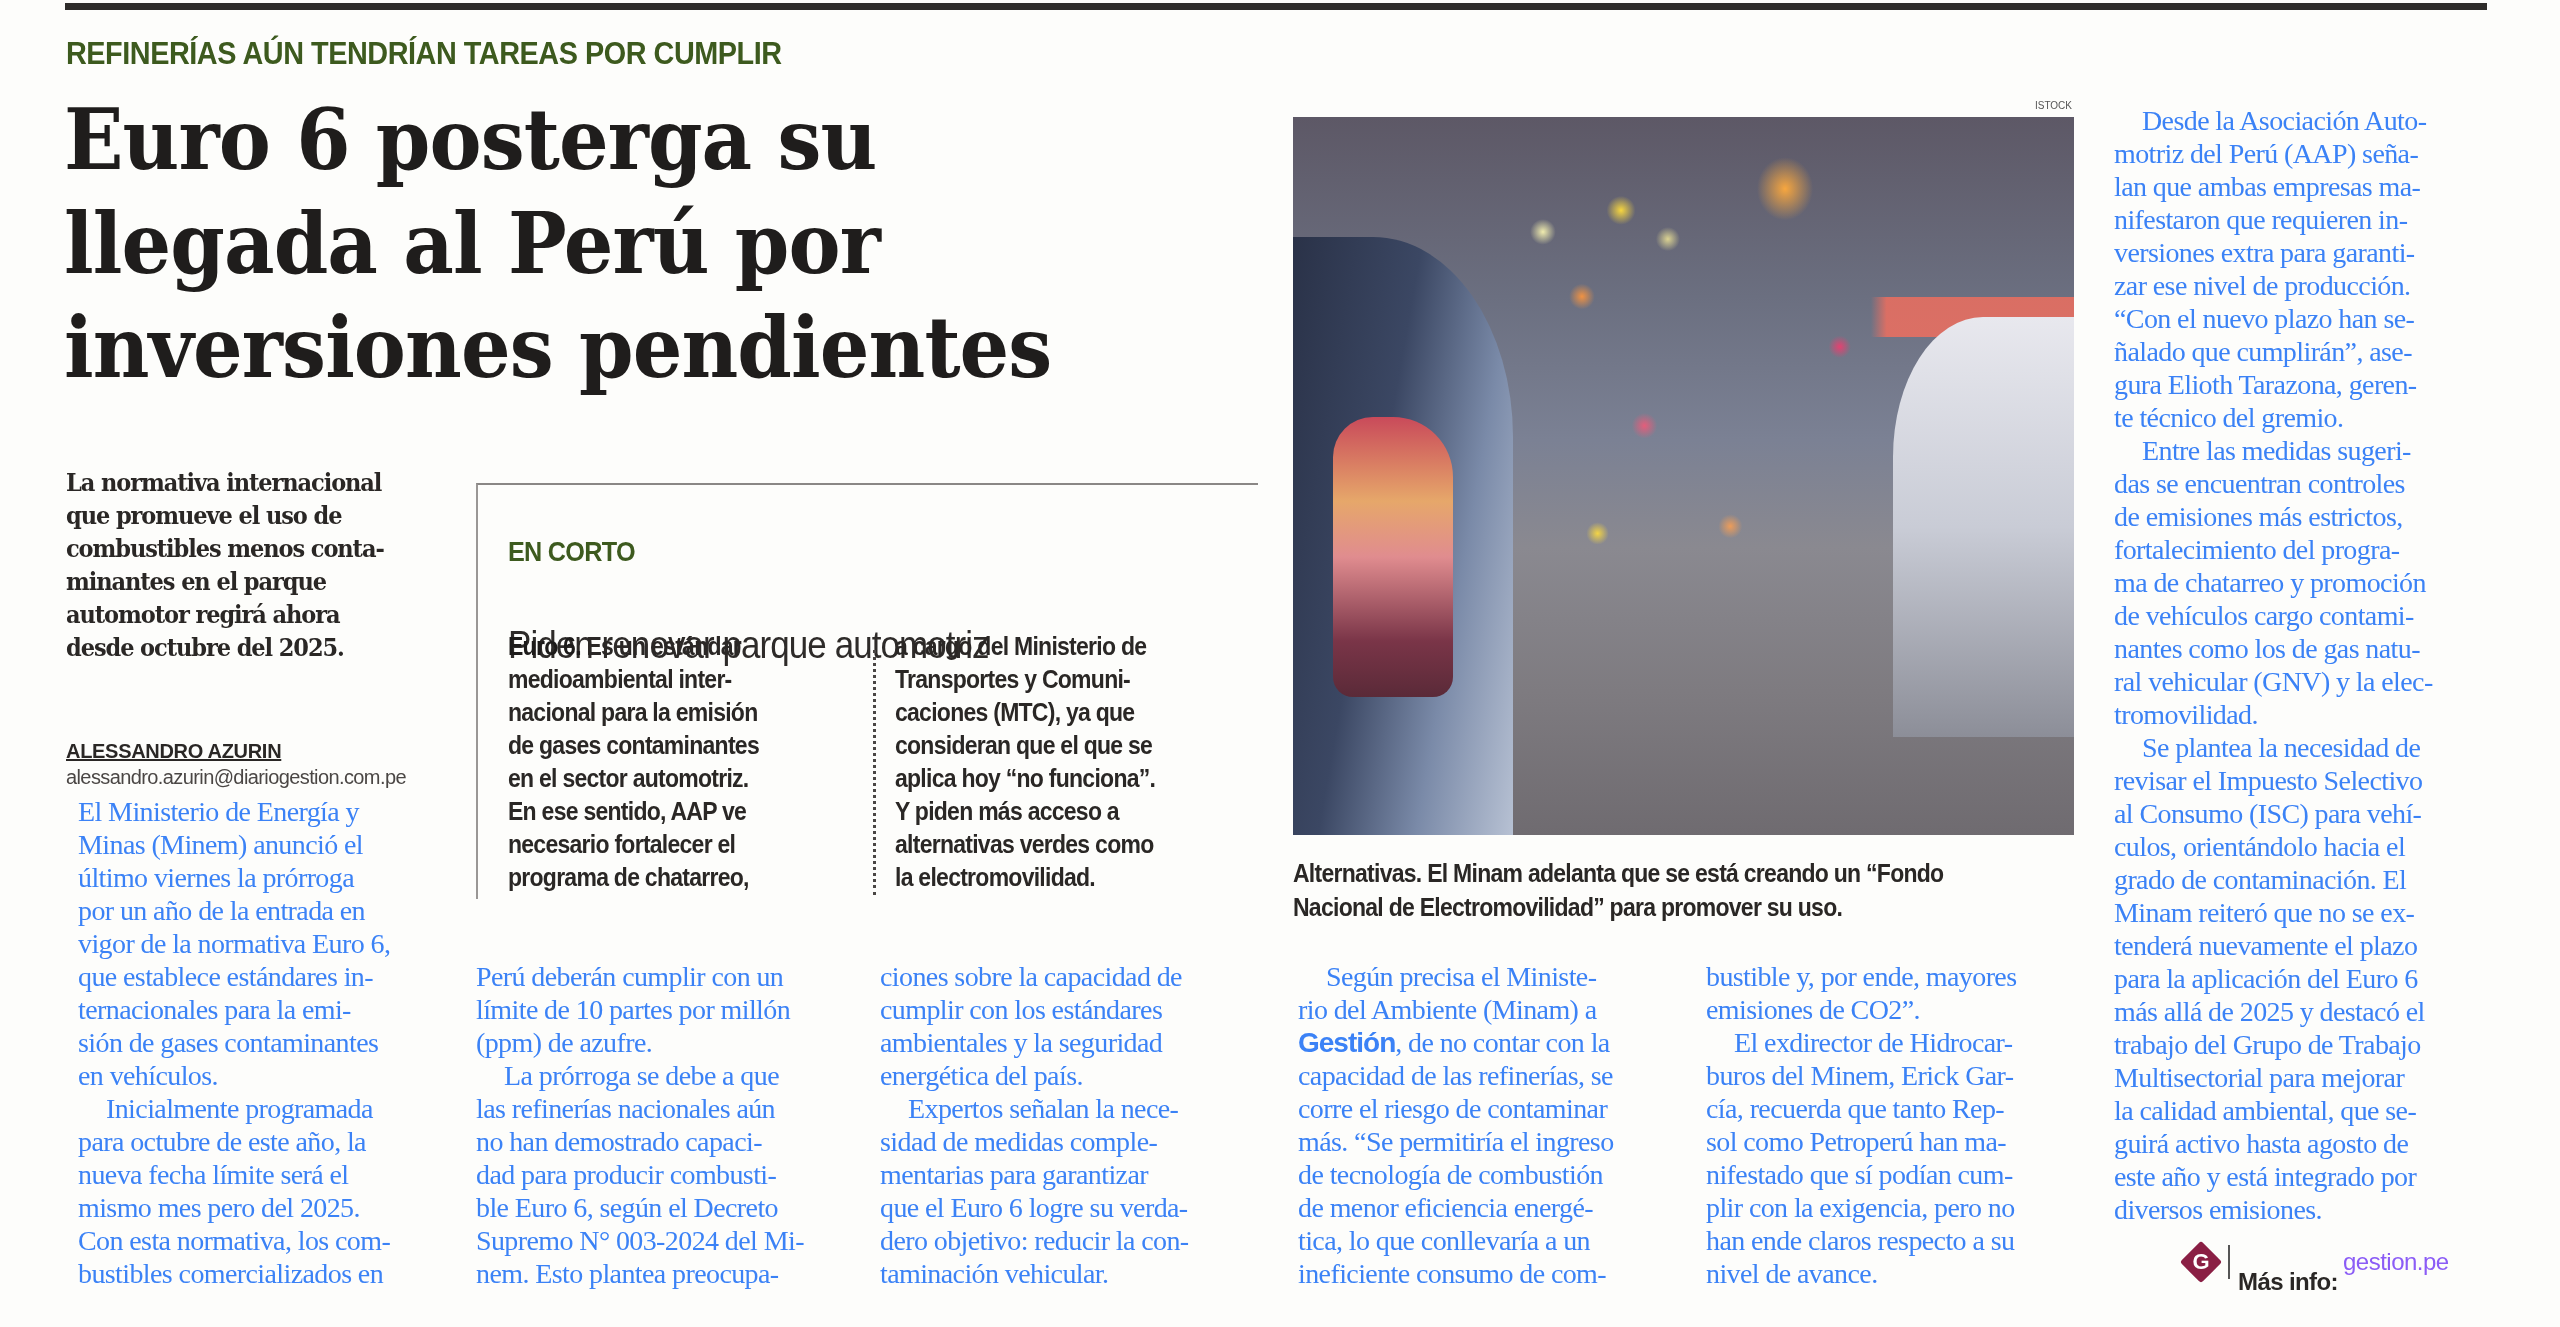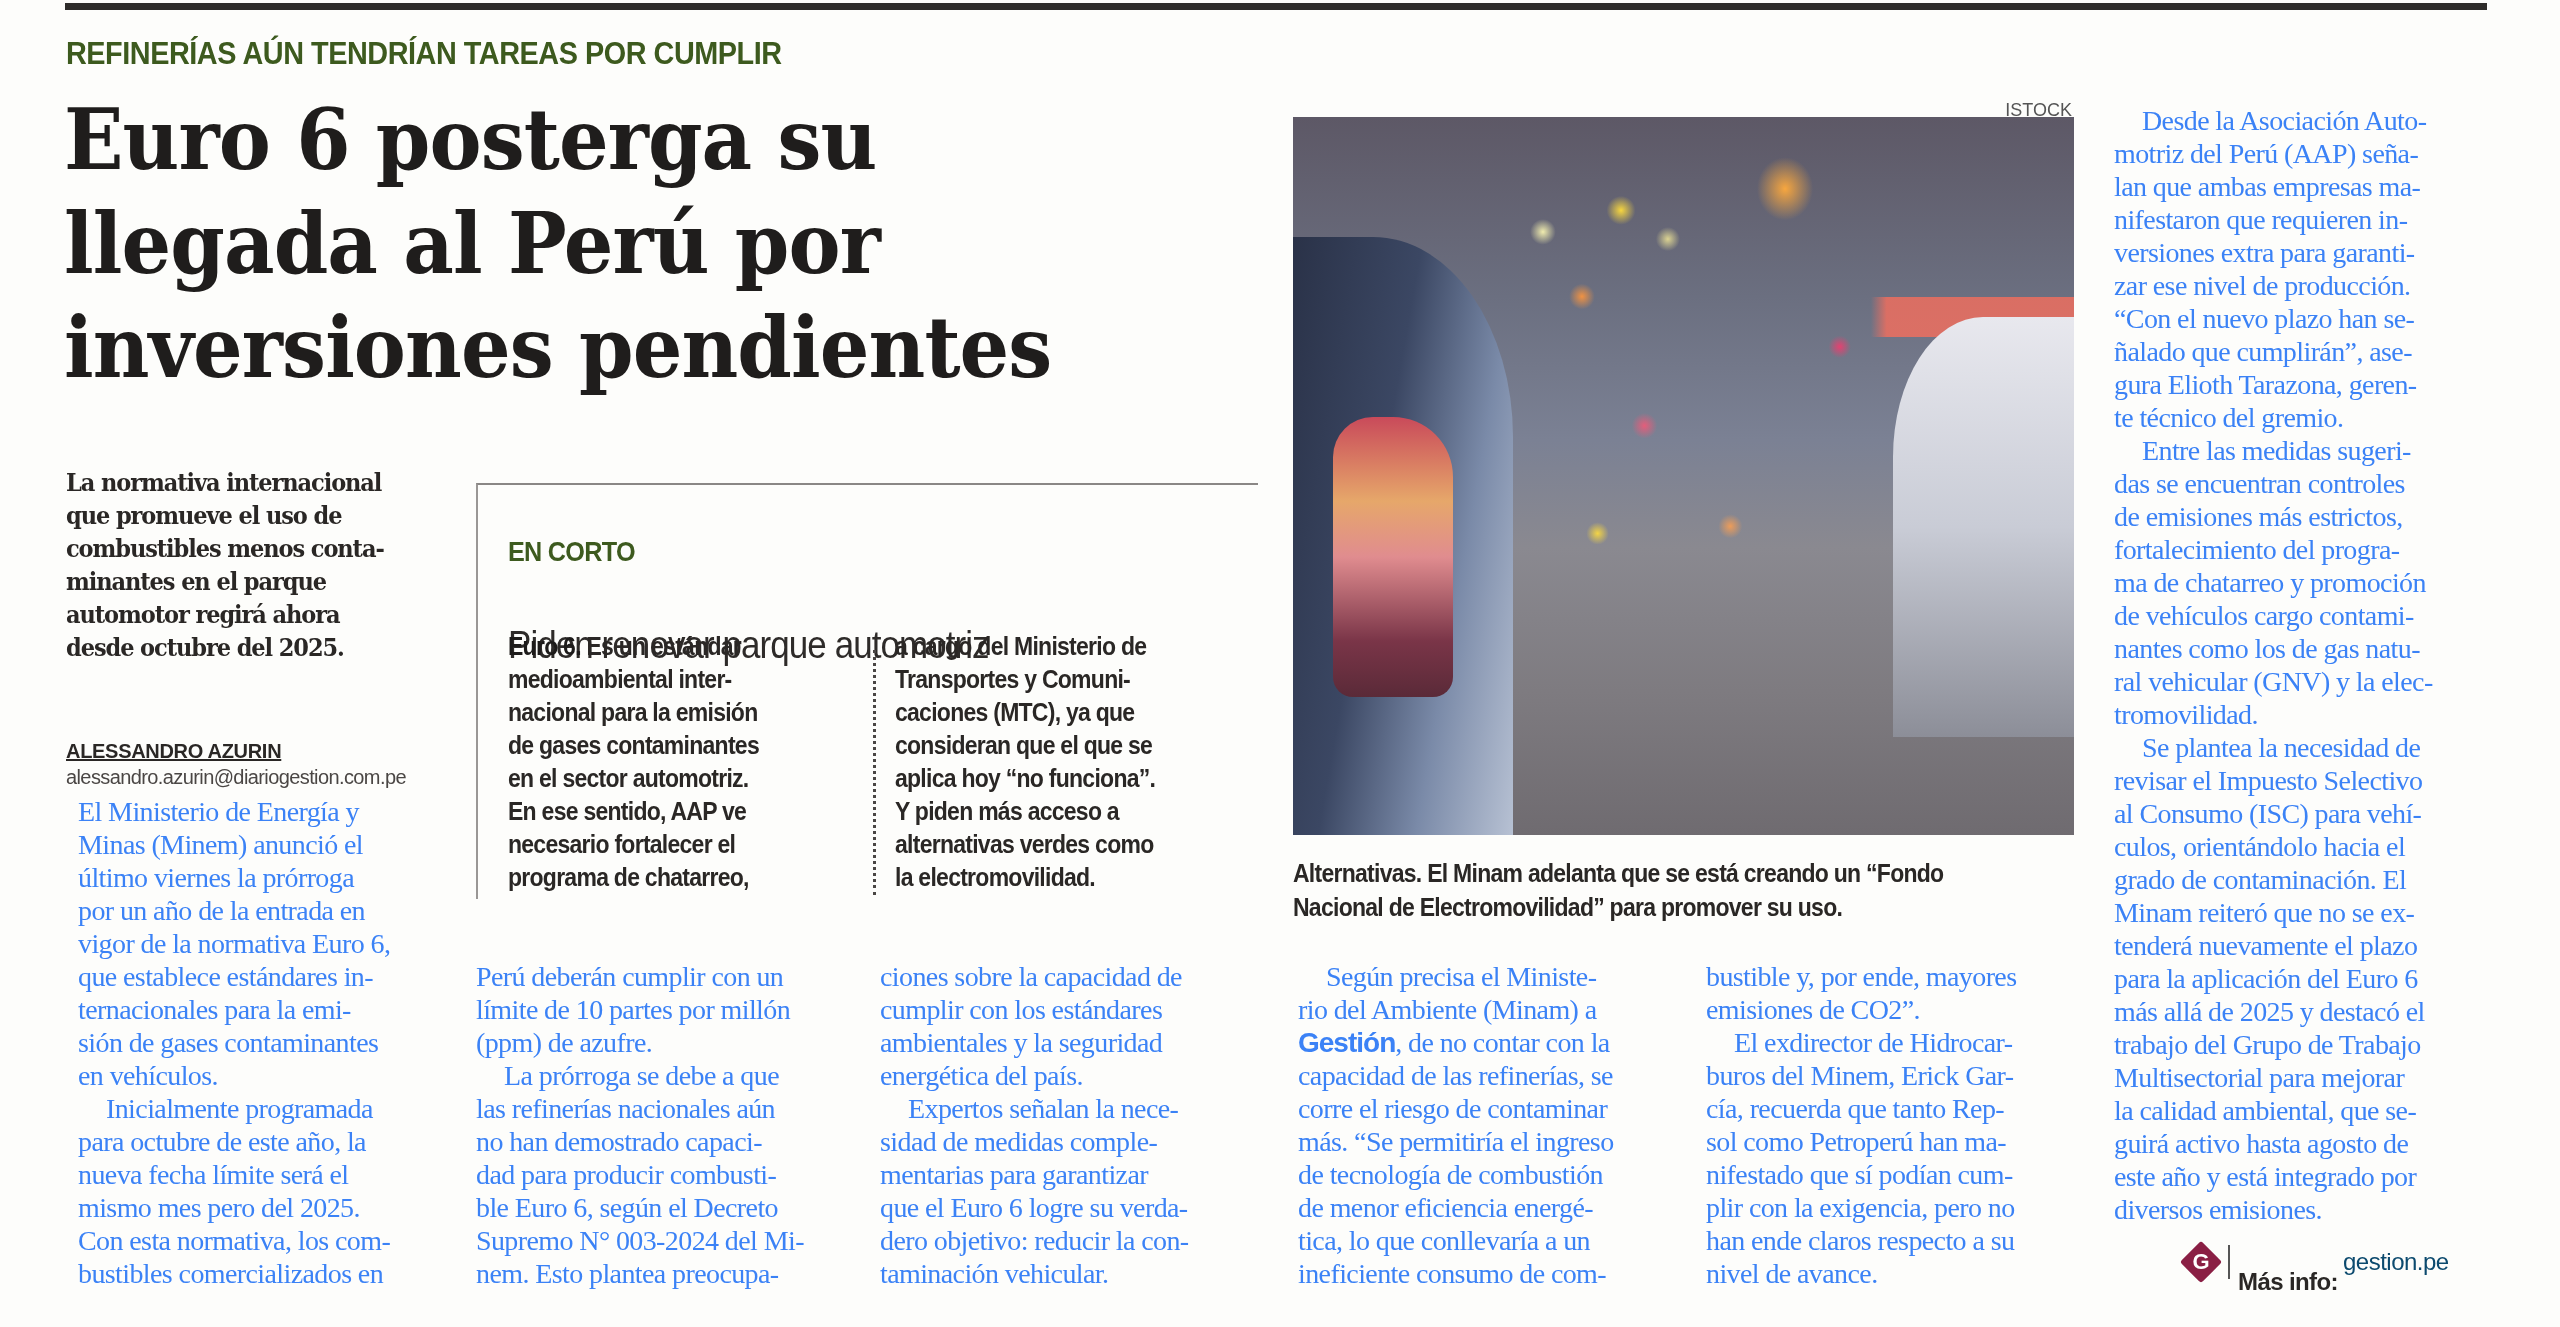--- a/index.html
+++ b/index.html
@@ -92,42 +92,42 @@
     left:40px; top:300px; width:120px; height:280px; border-radius:40px 60px 20px 20px;
     background: linear-gradient(180deg, #c94a5a 0%, #e6a76a 30%, #e08c8f 50%, #7a3548 80%, #5a2a38 100%);
   }
   .car-right {
     left:600px; top:200px; width:181px; height:420px;
     background: linear-gradient(180deg, #e8e8ee 0%, #c9ccd6 50%, #8c8e98 100%);
     border-top-left-radius:90px 140px;
   }
   .photo-credit {
     left:1960px; top:100px; width:112px; text-align:right;
-    font-family:"Liberation Sans", sans-serif; font-size:18px; color:#555;
+    font-family:"Liberation Sans", sans-serif; font-size:10px; color:#555;
   }
   .caption {
     left:1293px; top:856px; width:800px;
     font-family:"Liberation Sans", sans-serif; font-weight:bold; font-size:25px;
     line-height:34px; color:#2a2725; letter-spacing:-0.8px;
     transform:scaleX(0.92); transform-origin:left top;
   }
   .caption div { white-space:nowrap; }
   .more-info { left:2180px; top:1240px; height:44px; display:flex; align-items:center; }
   .logo {
     width:30px; height:30px; background:#8a1f44; transform:rotate(45deg);
     margin-left:6px; margin-right:12px; position:relative; border-radius:3px;
   }
   .logo span {
     position:absolute; left:0; top:0; width:30px; height:30px; transform:rotate(-45deg);
     color:#fff; font-family:"Liberation Sans", sans-serif; font-weight:bold; font-size:22px;
     line-height:30px; text-align:center;
   }
   .logo-divider { width:2px; height:34px; background:#555; margin-right:8px; }
   .mi-label { font-family:"Liberation Sans", sans-serif; font-weight:bold; font-size:24px; color:#2a2725; letter-spacing:-0.6px;margin-top:40px; }
-  .mi-site { font-family:"Liberation Sans", sans-serif; font-size:24px; color:#0c4a6e; margin-left:5px; letter-spacing:-0.5px; }
+  .mi-site { font-family:"Liberation Sans", sans-serif; font-size:24px; color:#8b5cf6; margin-left:5px; letter-spacing:-0.5px; }
 </style>
 </head>
 <body>
 
 <div class="abs top-rule"></div>
 
 <div class="abs kicker">REFINERÍAS AÚN TENDRÍAN TAREAS POR CUMPLIR</div>
 
 <div class="abs headline">
   <div>Euro 6 posterga su</div>

